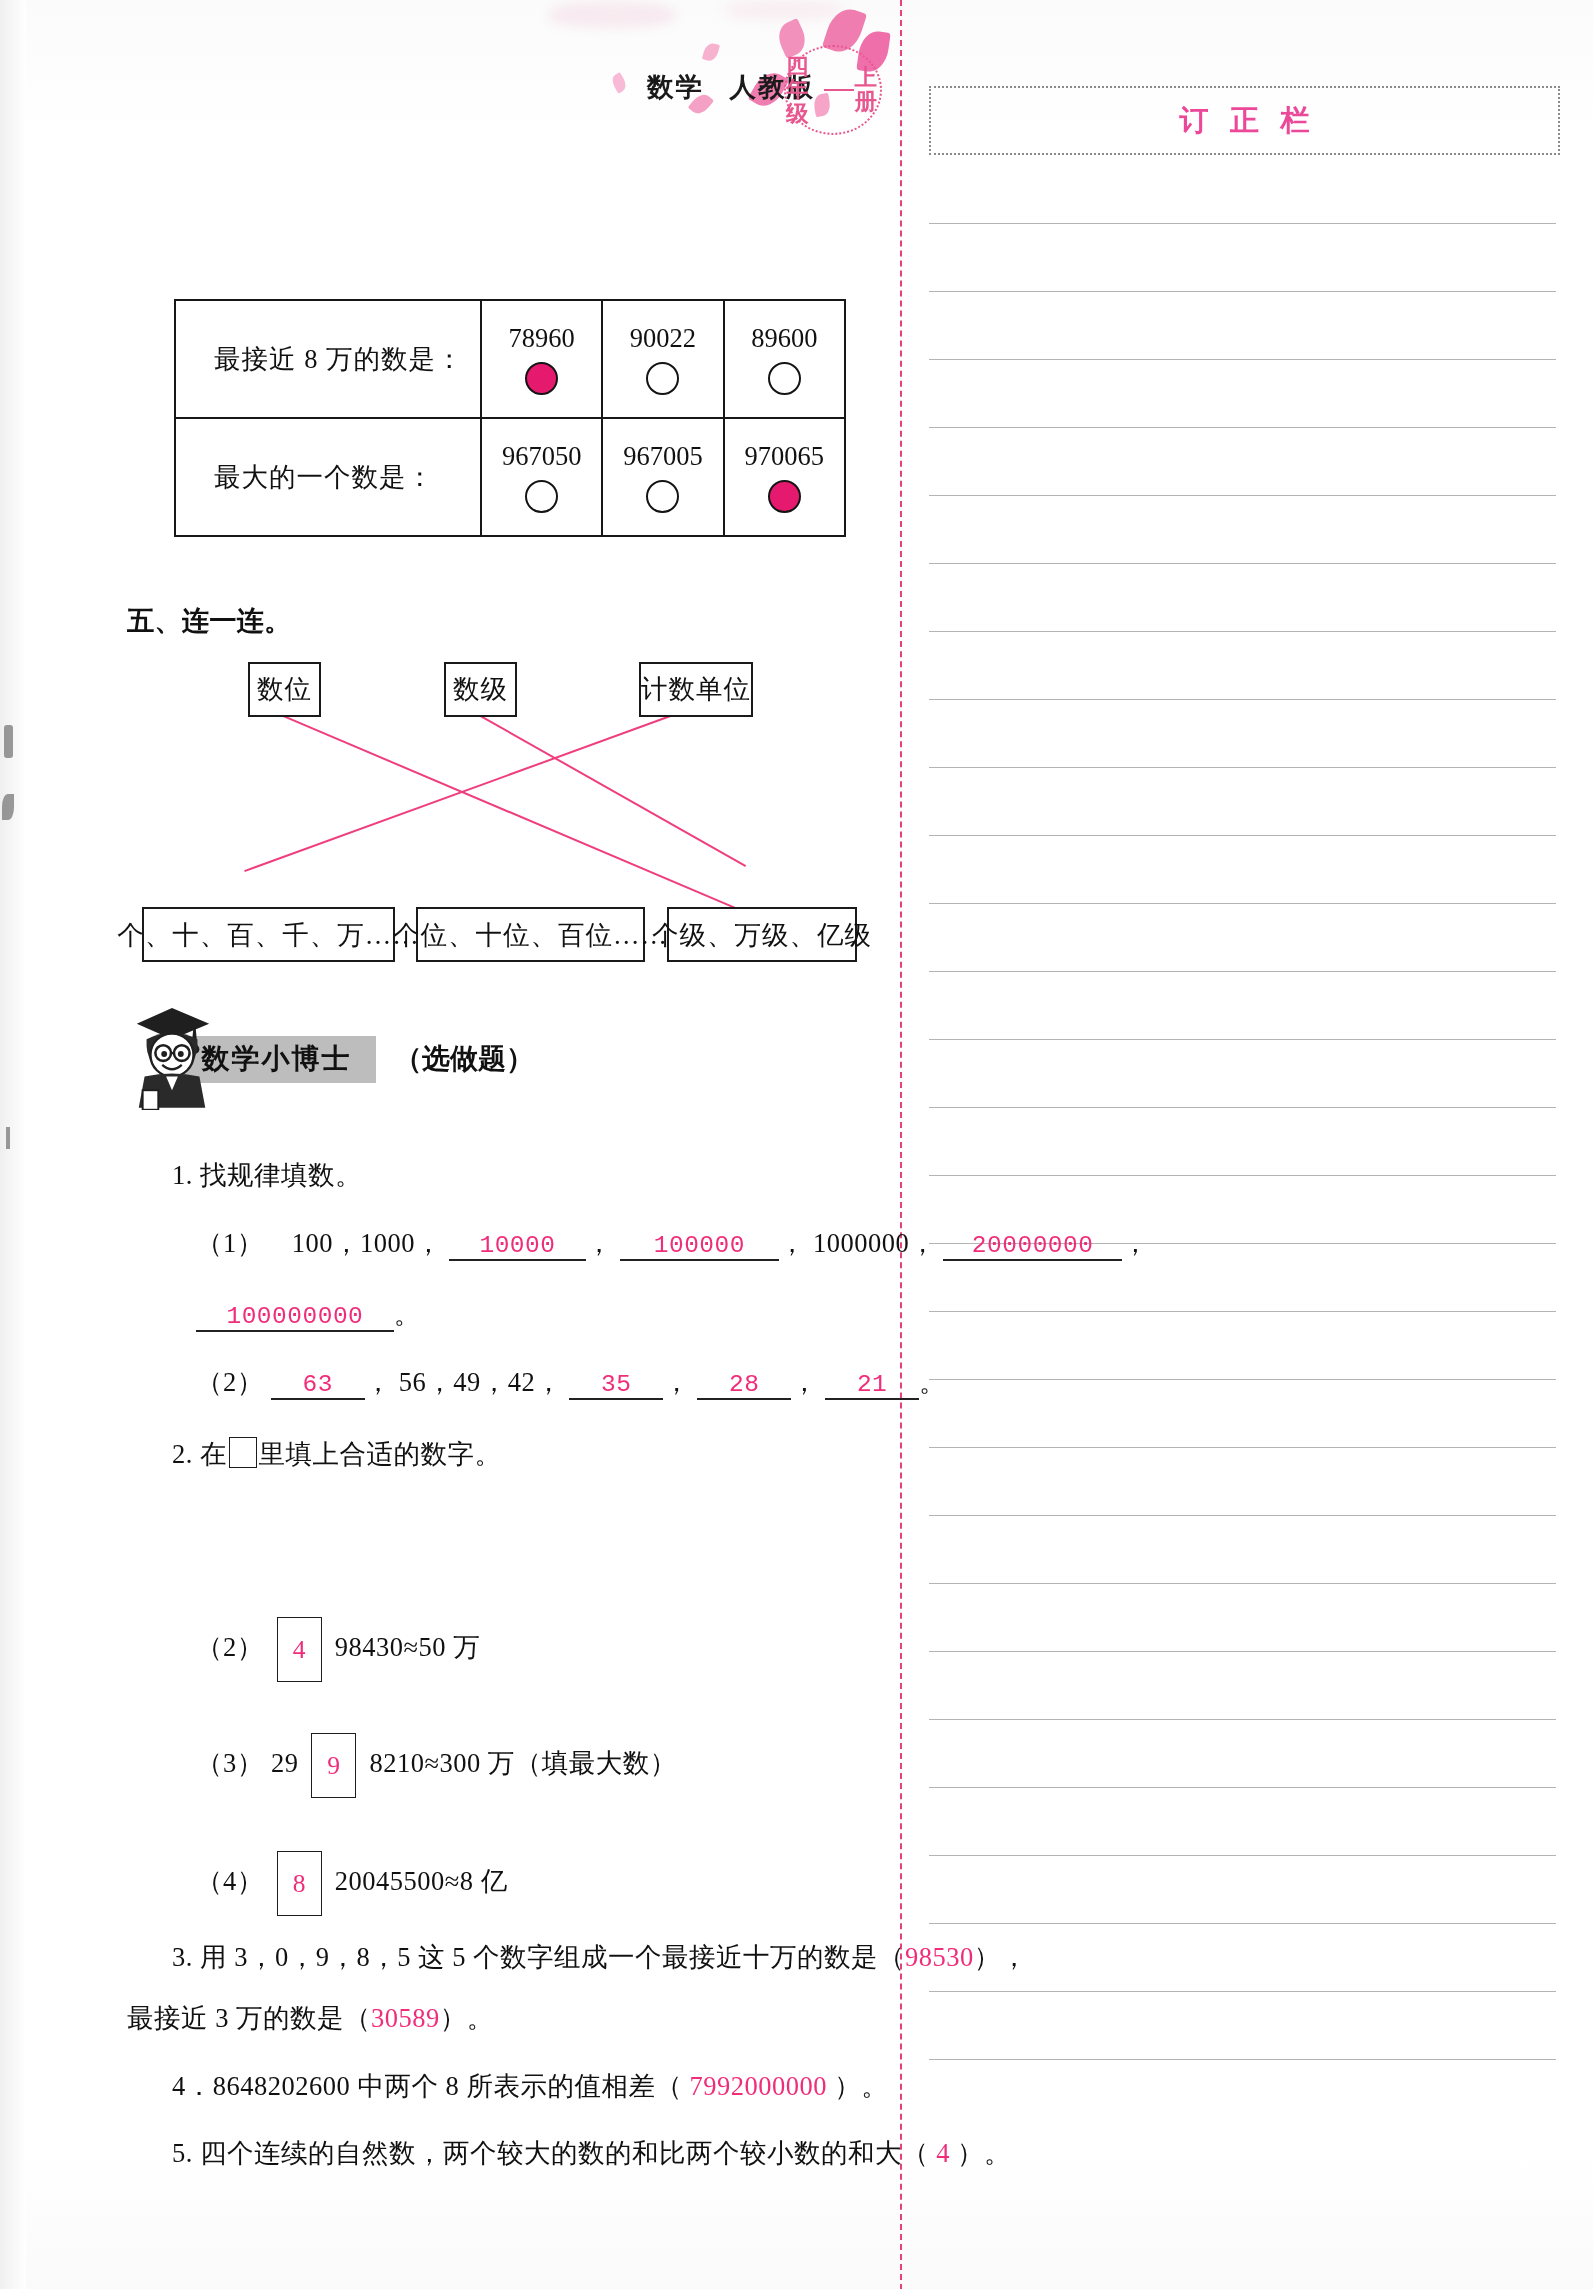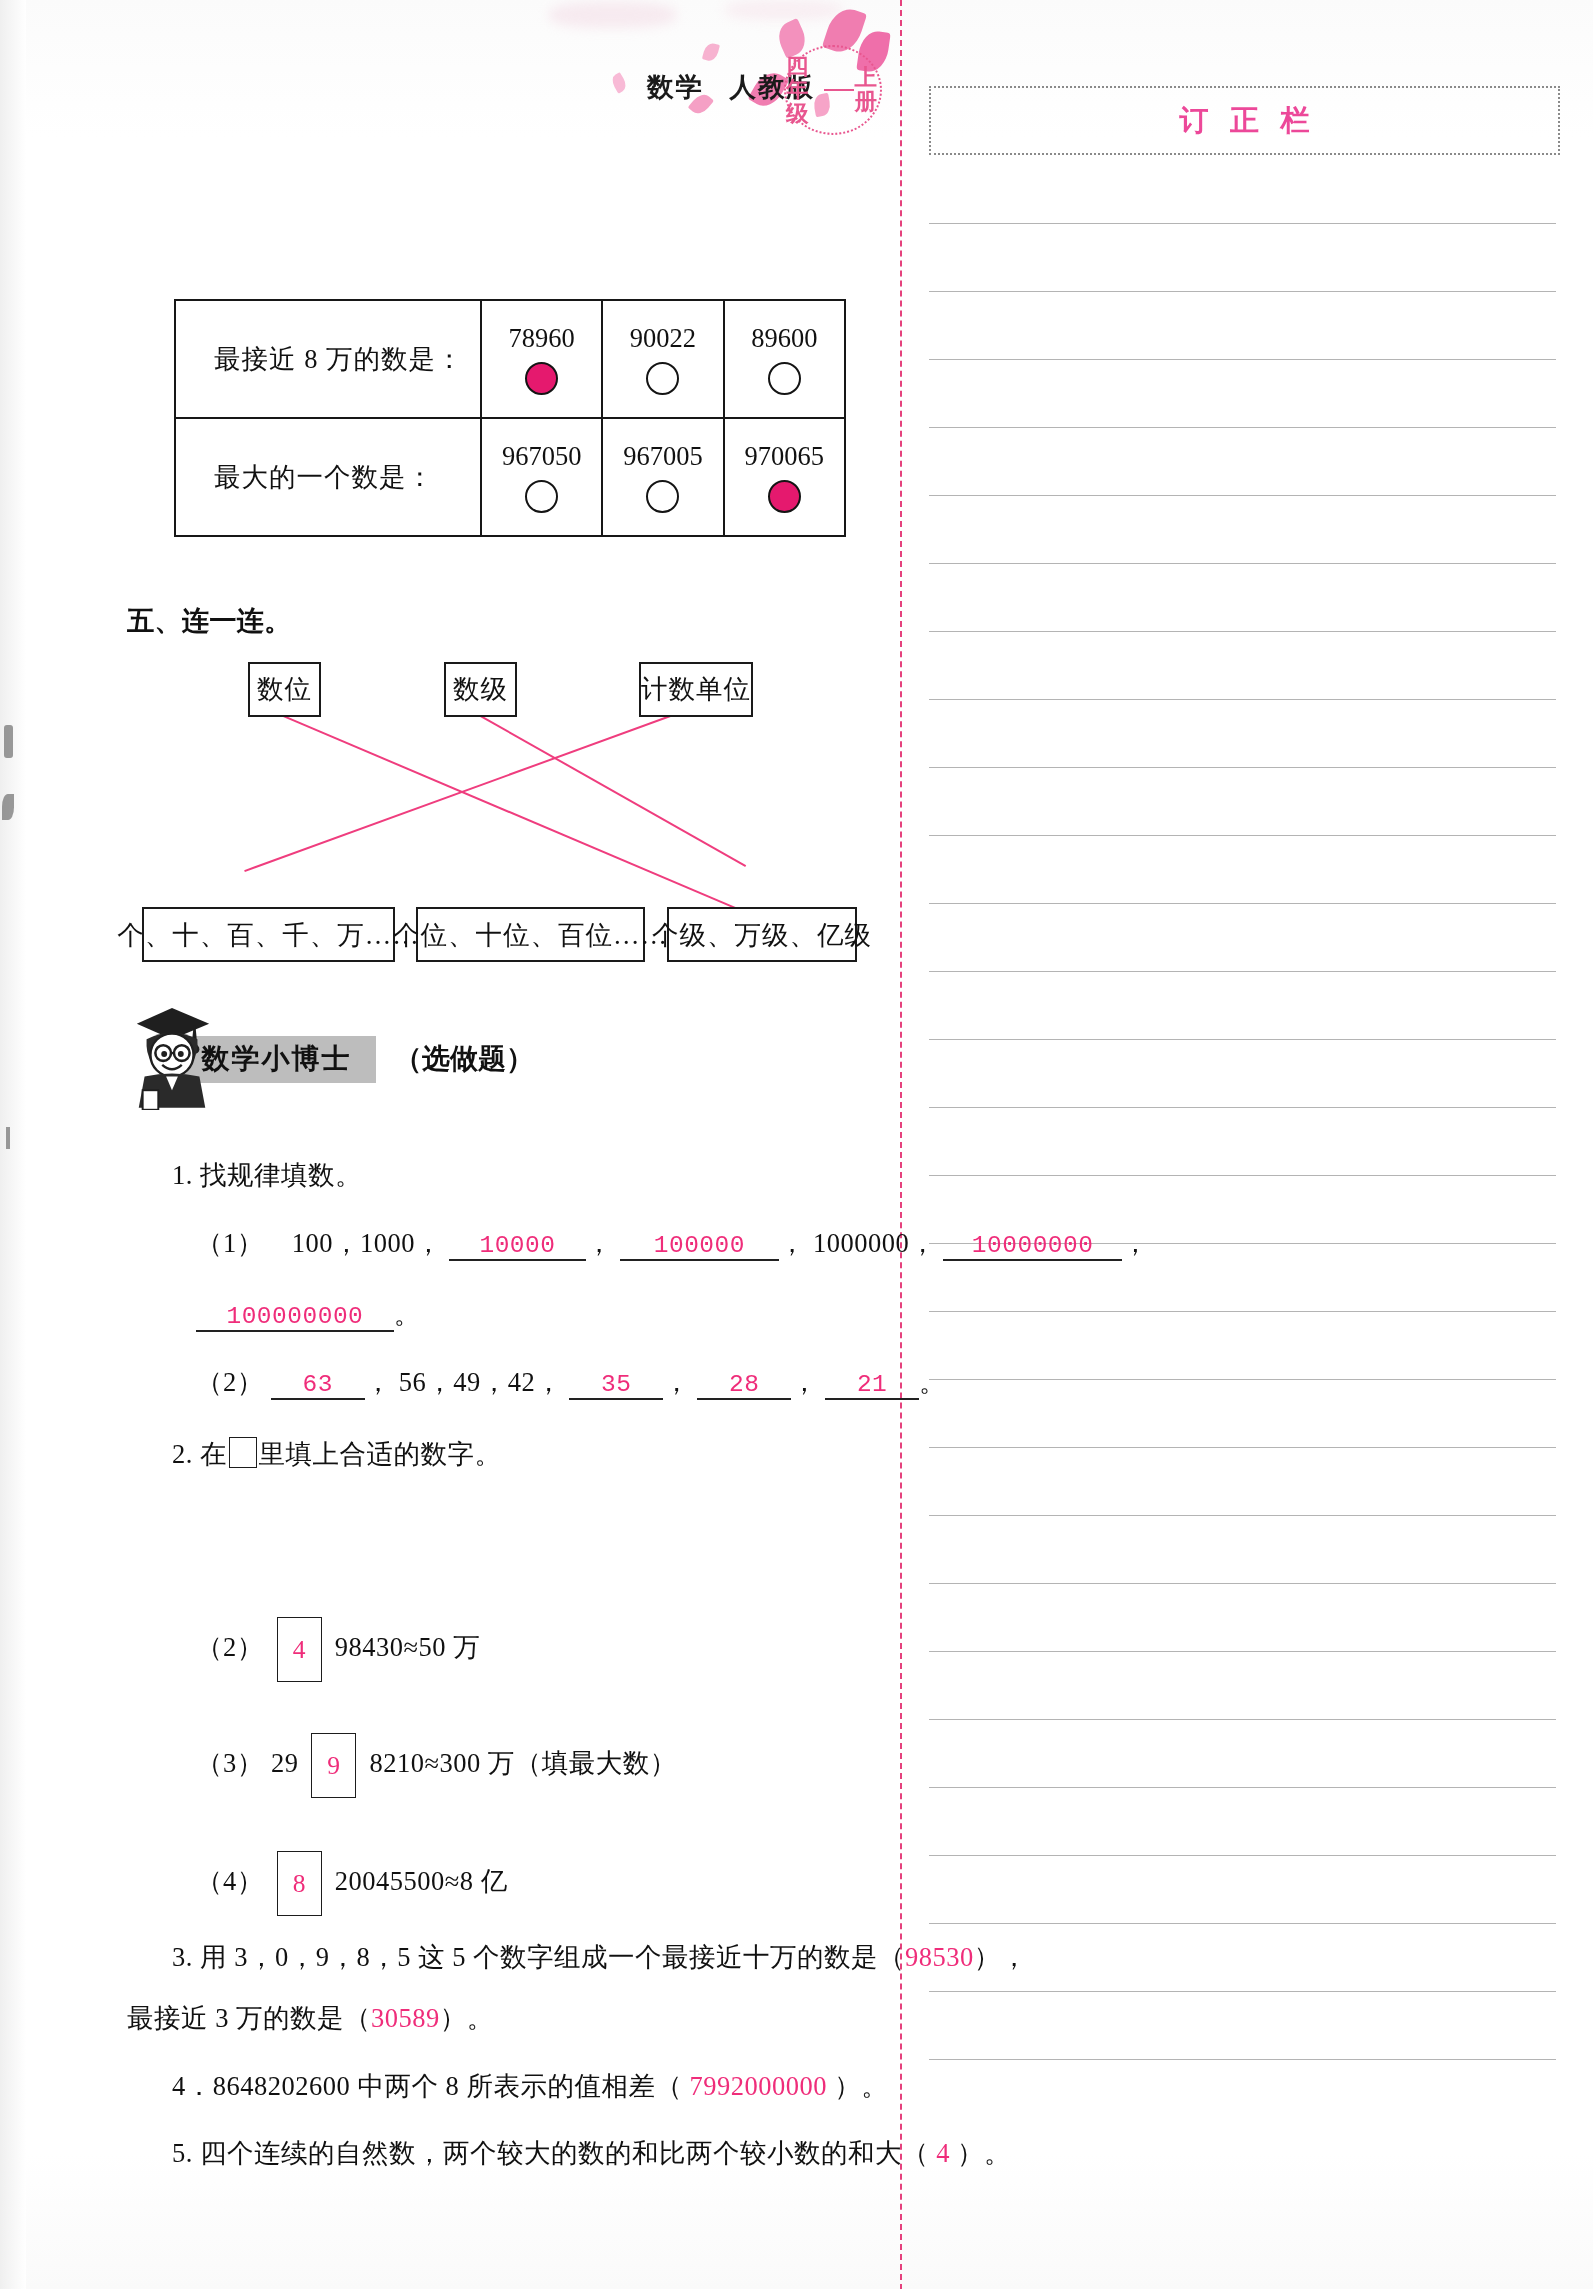--- a/index.html
+++ b/index.html
@@ -321,21 +321,21 @@
 
   <div class="q" style="left:172px;top:1157px;">1. 找规律填数。</div>
 
   <div class="q" style="left:196px;top:1225px;">
     <span>（1）</span>
     <span style="display:inline-block;width:13.7px;"></span>
     <span>100</span>，<span>1000</span>，
     <span class="blank" style="width:125px;">10000</span>，
     <span class="blank" style="width:147px;">100000</span>，
     <span>1000000</span>，
-    <span class="blank" style="width:167px;">10000000</span>，
+    <span class="blank" style="width:167px;">20000000</span>，
   </div>
 
   <div class="q" style="left:196px;top:1296px;">
     <span class="blank" style="width:186px;">100000000</span>。
   </div>
 
   <div class="q" style="left:196px;top:1364px;">
     <span>（2）</span>
     <span class="blank" style="width:82px;">63</span>，
     <span>56</span>，<span>49</span>，<span>42</span>，

